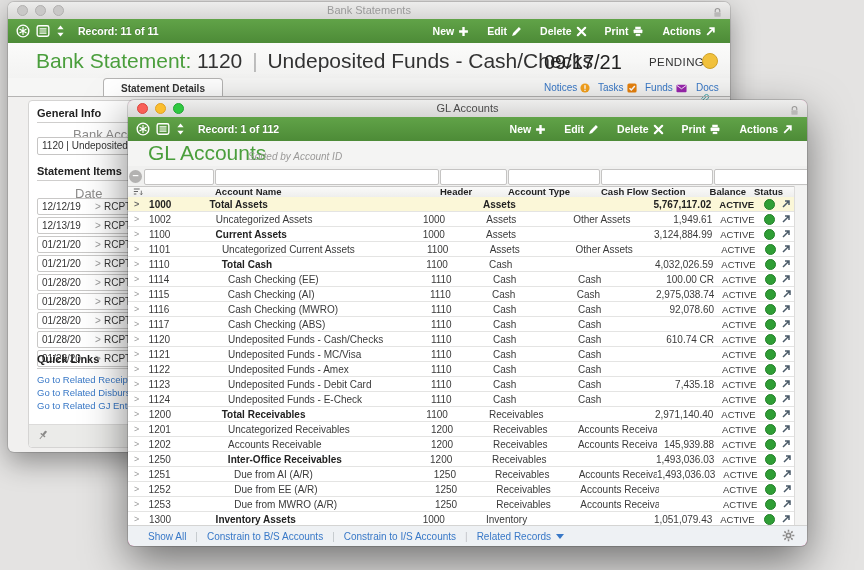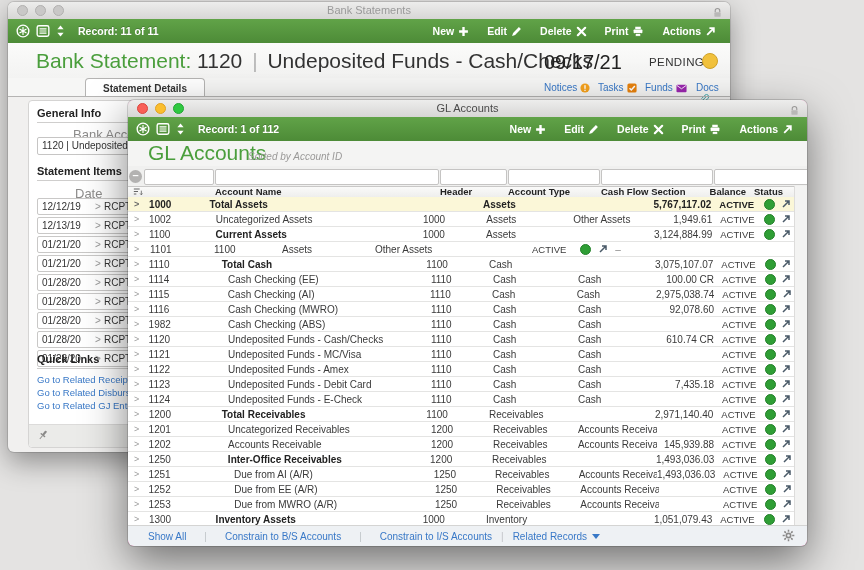--- a/index.html
+++ b/index.html
@@ -195,21 +195,21 @@
             <rect x="0.5" y="0.5" width="11" height="8" rx="1" fill="#9b27af"></rect>
             <path d="M1 1.2l5 3.6 5-3.6" stroke="#fff" stroke-width="1" fill="none"></path>
           </svg>
         </span></span>
     <span style="position:absolute;left:688px;top:4px;font-size:10px;" class="linkblue"><span>Docs</span><span class="mini-ic">
           <svg width="10" height="10" viewBox="0 0 12 12">
             <path d="M8.8 3L4.6 7.2a1.5 1.5 0 102.1 2.1l4.2-4.2a2.6 2.6 0 10-3.7-3.7L3 5.6" fill="none" stroke="#3fa7ad" stroke-width="1.2"></path>
           </svg>
         </span></span>
   </div>
-  <div class="tab" style="left:77px;top:76px;width:118px;height:18px;">
+  <div class="tab" style="left:95px;top:76px;width:118px;height:18px;">
       <span>Statement Details</span>
     </div>
   <div class="bandline" style="top:94px;"></div>
 
   <div class="card" style="left:20px;top:98px;width:228px;height:346px;">
     <h3 style="top:6px;">General Info</h3>
     <span class="small-lbl" style="left:8px;top:26px;">Bank Account &gt;</span>
     <div class="fieldbox" style="left:8px;top:36px;width:200px;height:16px;">1120 | Undeposited Funds -</div>
     <h3 style="top:64px;">Statement Items</h3>
     <span class="small-lbl" style="left:10px;top:85px;">Date</span>
@@ -434,20 +434,21 @@
         <span class="c-arrow">
           <svg width="10" height="10" viewBox="0 0 12 12">
             <path d="M2.4 9.6L9.6 2.4M4.8 2.4h4.8v4.8" stroke="#4a5a68" stroke-width="1.8" fill="none"></path>
           </svg>
         </span>
         <span class="c-minus">–</span>
       </div>
       <div class="gl-row">
         <span class="c-chev">&gt;</span>
         <span class="c-acct">1101</span>
+        <span class="c-name" style="padding-left: 14px;">Uncategorized Current Assets</span>
         <span class="c-header">1100</span>
         <span class="c-type">Assets</span>
         <span class="c-cash">Other Assets</span>
         <span class="c-bal"></span>
         <span class="c-status">ACTIVE</span>
         <span class="c-dot">
           <i class="dot"></i>
         </span>
         <span class="c-arrow">
           <svg width="10" height="10" viewBox="0 0 12 12">
@@ -456,21 +457,21 @@
         </span>
         <span class="c-minus">–</span>
       </div>
       <div class="gl-row bold-name">
         <span class="c-chev">&gt;</span>
         <span class="c-acct">1110</span>
         <span class="c-name" style="padding-left: 14px;">Total Cash</span>
         <span class="c-header">1100</span>
         <span class="c-type">Cash</span>
         <span class="c-cash"></span>
-        <span class="c-bal">3,075,107.07</span>
+        <span class="c-bal">4,032,026.59</span>
         <span class="c-status">ACTIVE</span>
         <span class="c-dot">
           <i class="dot"></i>
         </span>
         <span class="c-arrow">
           <svg width="10" height="10" viewBox="0 0 12 12">
             <path d="M2.4 9.6L9.6 2.4M4.8 2.4h4.8v4.8" stroke="#4a5a68" stroke-width="1.8" fill="none"></path>
           </svg>
         </span>
         <span class="c-minus">–</span>
@@ -527,21 +528,21 @@
         </span>
         <span class="c-arrow">
           <svg width="10" height="10" viewBox="0 0 12 12">
             <path d="M2.4 9.6L9.6 2.4M4.8 2.4h4.8v4.8" stroke="#4a5a68" stroke-width="1.8" fill="none"></path>
           </svg>
         </span>
         <span class="c-minus">–</span>
       </div>
       <div class="gl-row">
         <span class="c-chev">&gt;</span>
-        <span class="c-acct">1982</span>
+        <span class="c-acct">1117</span>
         <span class="c-name" style="padding-left: 21px;">Cash Checking (ABS)</span>
         <span class="c-header">1110</span>
         <span class="c-type">Cash</span>
         <span class="c-cash">Cash</span>
         <span class="c-bal"></span>
         <span class="c-status">ACTIVE</span>
         <span class="c-dot">
           <i class="dot"></i>
         </span>
         <span class="c-arrow">
@@ -794,21 +795,21 @@
         <span class="c-arrow">
           <svg width="10" height="10" viewBox="0 0 12 12">
             <path d="M2.4 9.6L9.6 2.4M4.8 2.4h4.8v4.8" stroke="#4a5a68" stroke-width="1.8" fill="none"></path>
           </svg>
         </span>
         <span class="c-minus">–</span>
       </div>
     </div>
   <div class="scrollstrip" style="right:0;height:341px;"></div>
   <div class="glfoot">
-    <span id="gl-footer-links" style="display:flex;align-items:flex-start;gap:9px;">
+    <span id="gl-footer-links" style="display:flex;align-items:flex-start;">
         <span>Show All</span>
         <span class="fsep">|</span>
         <span>Constrain to B/S Accounts</span>
         <span class="fsep">|</span>
         <span>Constrain to I/S Accounts</span>
       </span>
     <span class="fsep">|</span>
     <span style="display:flex;align-items:center;">
         <span>Related Records</span>
         <span class="fcaret"></span>

